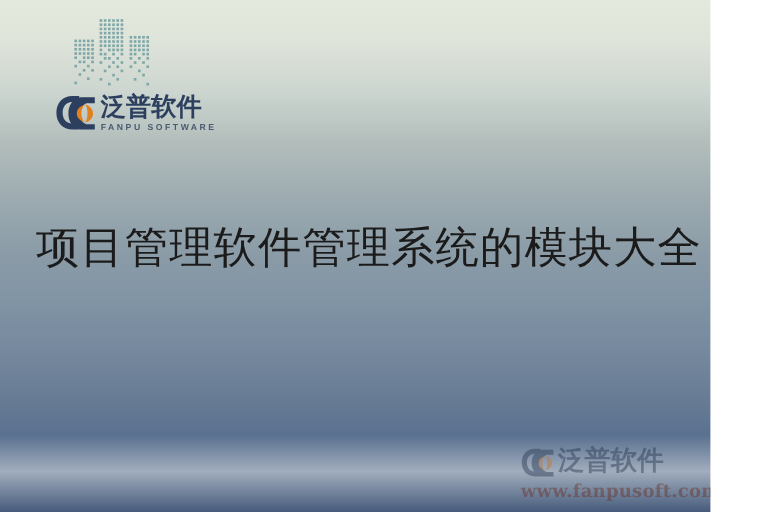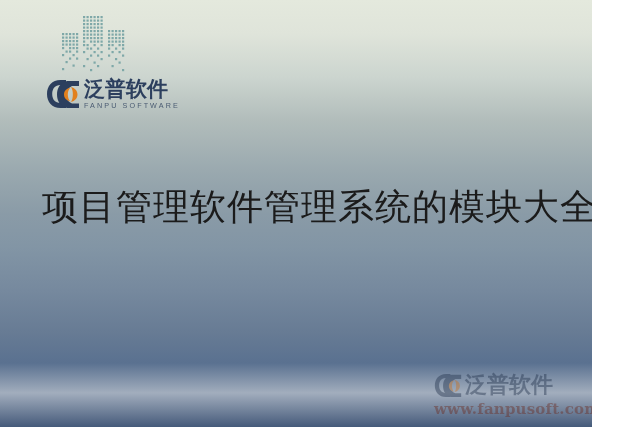--- a/index.html
+++ b/index.html
@@ -67,38 +67,37 @@
     font-size: 21px;
     font-weight: bold;
     color: #2c3f5e;
     letter-spacing: 0px;
     white-space: nowrap;
   }
   #logo-en {
     margin-top: 2px;
     font-family: "Liberation Sans", sans-serif;
     font-size: 7.2px;
-    font-weight: normal;
+    font-weight: bold;
     color: #4a5b72;
     letter-spacing: 2.1px;
     white-space: nowrap;
   }
 
   
   #headline {
     position: absolute;
     left: 30px;
     top: 186px;
     font-family: "DejaVu Serif", "Liberation Serif", serif;
     font-size: 36px;
     line-height: 42px;
     color: #1b1b1b;
     letter-spacing: 1px;
     white-space: nowrap;
-    margin-left: 12px;
   }
 
   
   #watermark {
     position: absolute;
     right: 8px;
     bottom: 8px;
     width: 150px;
     height: 48px;
     opacity: 0.42;

